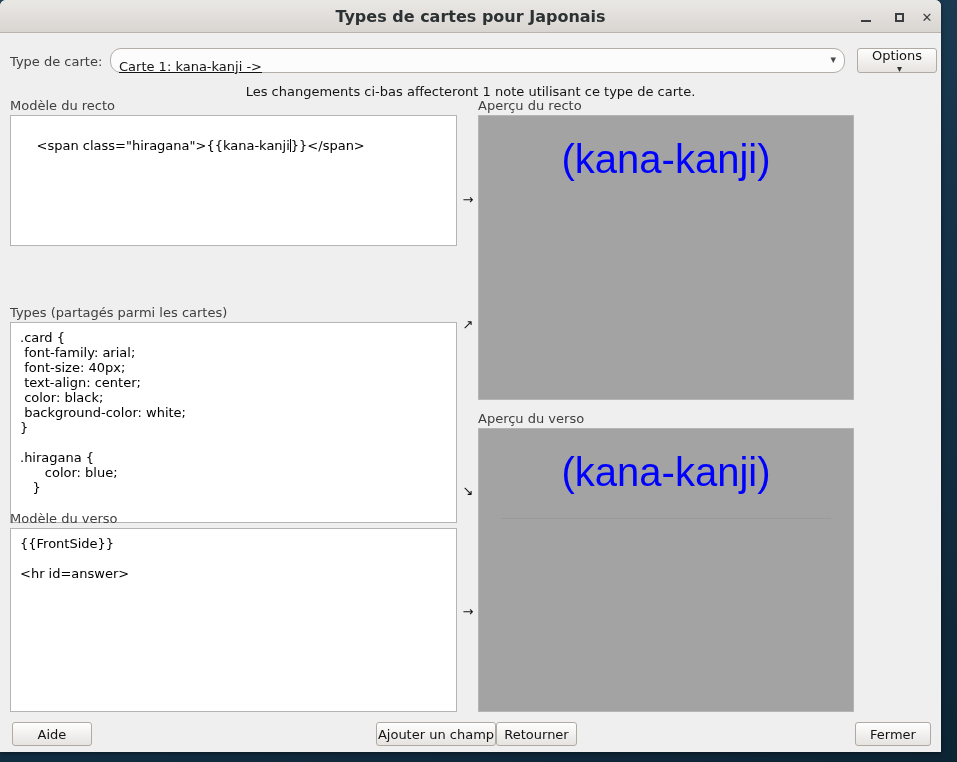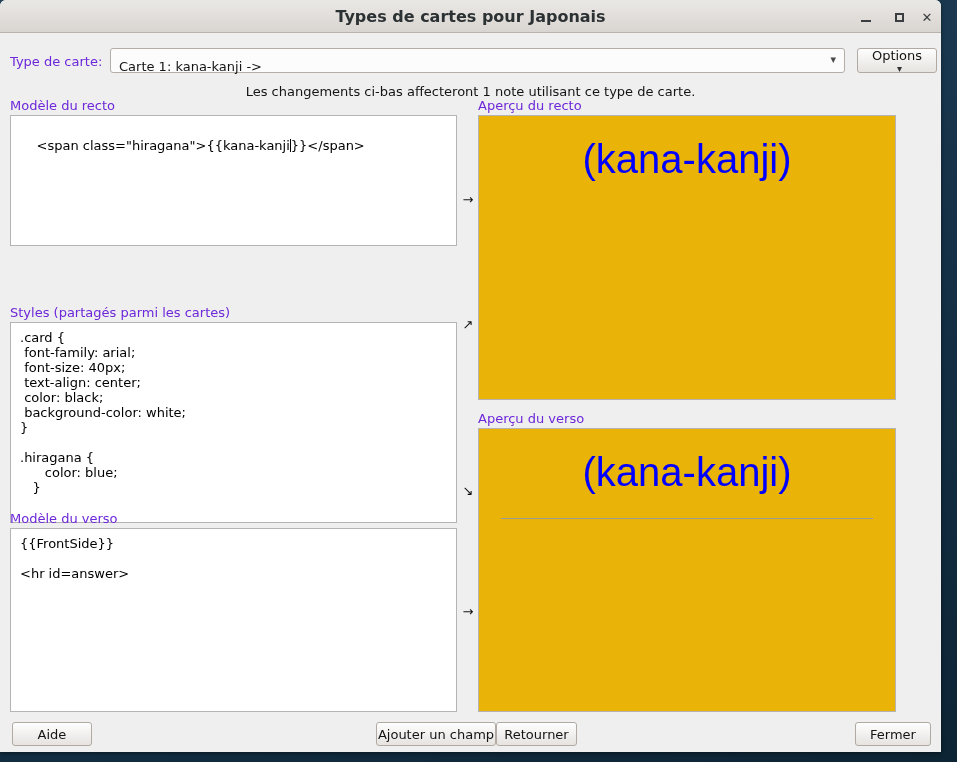--- a/index.html
+++ b/index.html
@@ -33,29 +33,30 @@
     display: flex; align-items: center; justify-content: center;
     color: #3b3e40; cursor: default;
   }
   .win-btn.minimize { right: 64px; }
   .win-btn.maximize { right: 31px; }
   .win-btn.close    { right: 3px; }
   .icon-min { display:block; width: 10px; height: 2px; background: #3b3e40; margin-top: 8px; }
   .icon-max { display:block; width: 9px; height: 9px; border: 2px solid #3b3e40; }
   .icon-close { font-size: 13px; font-weight: bold; line-height: 1; }
   
-  .field-label { position: absolute; font-size: 13px; color: #6d28d9; }
+  .field-label { position: absolute; font-size: 13px; color: #404040; }
   .combobox {
     position: absolute; left: 110px; top: 48px; width: 735px; height: 25px;
     background: #fcfcfc;
-    border: 1px solid #b3aea8; border-radius: 3px;
+    border: 1px solid #b3aea8; border-radius: 11px;
     font-size: 13px; color: #141414;
     display: flex; align-items: center;
     padding: 12px 24px 0 8px;
     cursor: default;
+    text-decoration: underline;
   }
   .combobox .chevron {
     position: absolute; right: 8px; top: 4px;
     font-size: 11px; color: #4a4a4a;
   }
   .btn {
     position: absolute; height: 25px;
     background: linear-gradient(#fefefe, #e6e3e0);
     border: 1px solid #b1aaa3; border-radius: 3px;
     font-size: 13px; color: #141414;
@@ -77,22 +78,22 @@
     white-space: pre-wrap;
     overflow: hidden;
     cursor: text;
   }
   .caret {
     display: inline-block; width: 1px; height: 13px;
     background: #000; vertical-align: -2px;
   }
   
   .preview {
-    position: absolute; left: 478px; width: 418px;
-    background: #eab308;
+    position: absolute; left: 478px; width: 376px;
+    background: #a3a3a3;
     border: 1px solid #b6b4b2;
     overflow: hidden;
   }
   .preview .card-text {
     margin-top: 20px;
     text-align: center;
     font-size: 40px; line-height: 46px;
     color: #0000ff;
     font-family: "Liberation Sans", "DejaVu Sans", sans-serif;
   }
@@ -138,21 +139,21 @@
     <span class="chevron">▾</span>
   </div>
 
   <div class="info-line">Les changements ci-bas affecteront 1 note utilisant ce type de carte.</div>
 
   <div class="field-label" style="left:10px; top:98px;">Modèle du recto</div>
   <div class="editor" style="top:115px; height:131px;">
     <span>&lt;span class="hiragana"&gt;{{kana-kanji</span><span class="caret"></span><span>}}&lt;/span&gt;</span>
   </div>
 
-  <div class="field-label" style="left:10px; top:305px;">Styles (partagés parmi les cartes)</div>
+  <div class="field-label" style="left:10px; top:305px;">Types (partagés parmi les cartes)</div>
   <div class="editor" style="top:322px; height:201px;">.card {
  font-family: arial;
  font-size: 40px;
  text-align: center;
  color: black;
  background-color: white;
 }
 
 .hiragana {
       color: blue;

